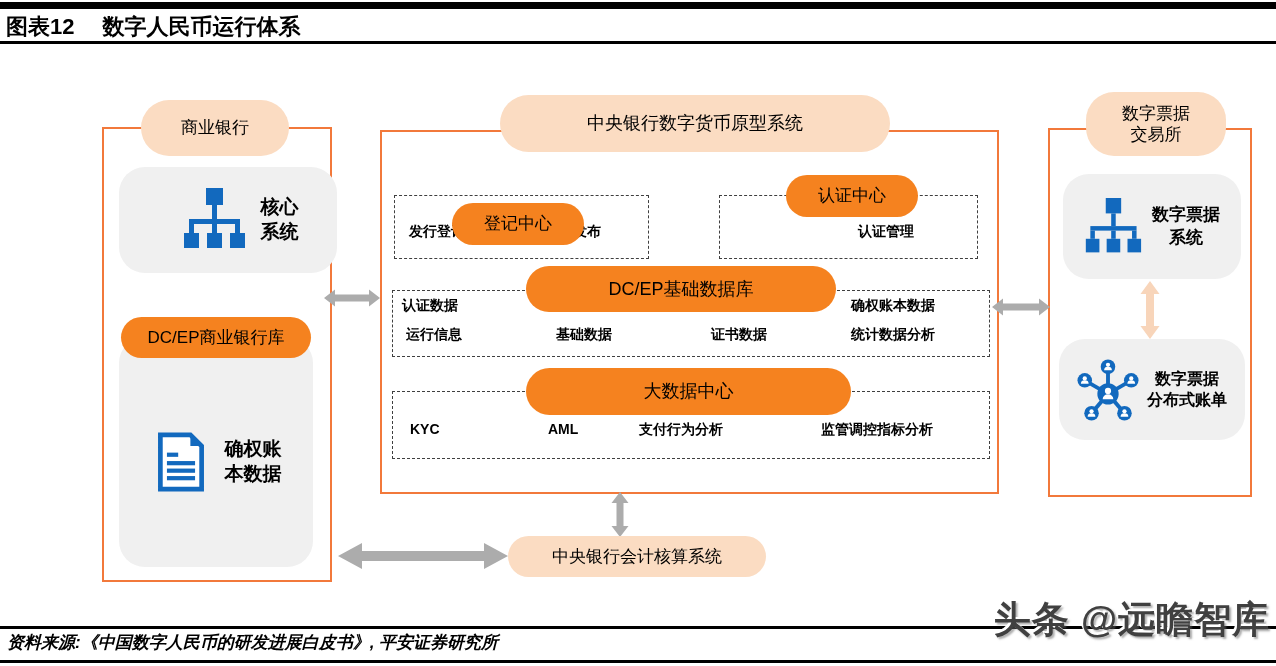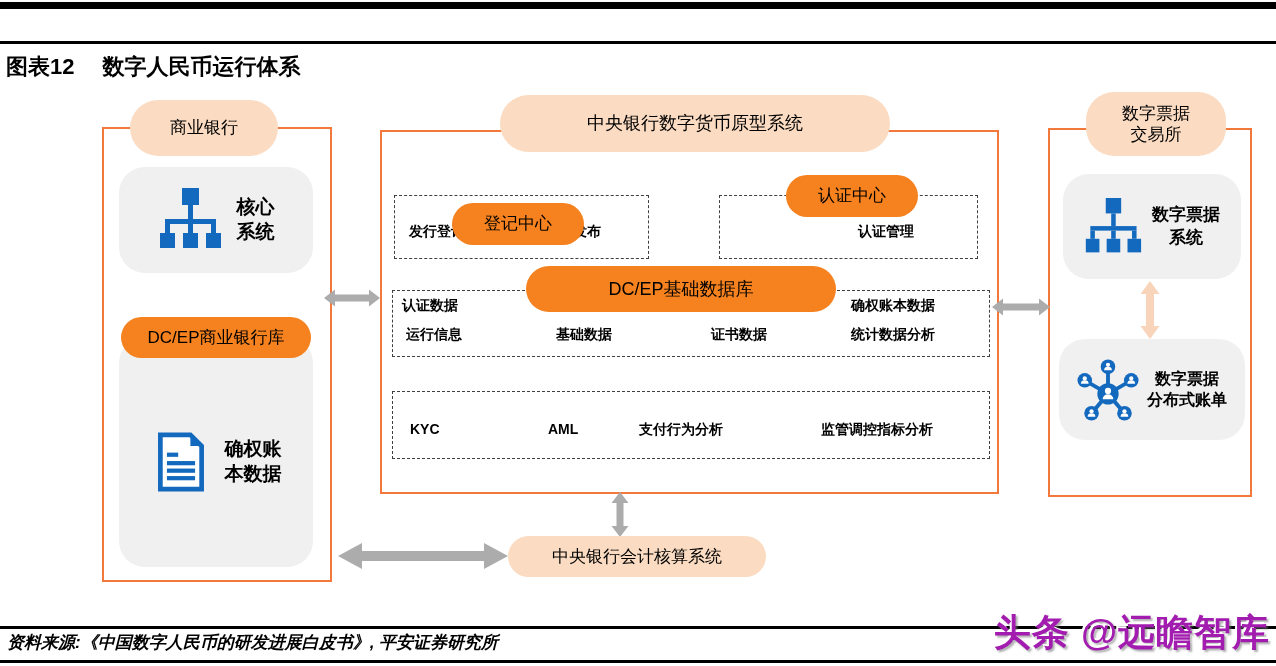--- a/index.html
+++ b/index.html
@@ -10,49 +10,49 @@
     --blue:#1269BE;
     --arrow-gray:#ACACAC;
     --peach-arrow:#F8D5BA;
   }
   html,body{margin:0;padding:0;background:#fff;}
   .page{
     position:relative;width:1276px;height:666px;background:#fff;overflow:hidden;
     font-family:"Liberation Sans","DejaVu Sans",sans-serif;color:#000;
   }
   .rule{position:absolute;left:0;width:1276px;background:#000;}
-  .fig-title{position:absolute;left:6px;top:12px;font-size:22px;font-weight:700;white-space:pre;margin-top:40px;}
+  .fig-title{position:absolute;left:6px;top:12px;font-size:22px;font-weight:700;white-space:pre;}
   .panel{position:absolute;border:2px solid var(--border-orange);background:transparent;z-index:0;}
   .pill{
     position:absolute;display:flex;align-items:center;justify-content:center;
     text-align:center;border-radius:999px;z-index:3;line-height:1.25;
   }
   .pill.peach{background:var(--peach);}
   .pill.orange{background:var(--orange);}
   .card{
     position:absolute;background:var(--card-gray);border-radius:26px;z-index:1;
     display:flex;align-items:center;justify-content:center;gap:15px;
   }
   .card.col{flex-direction:column;justify-content:space-evenly;gap:12px;}
   .card-row{display:flex;align-items:center;justify-content:center;gap:14px;}
   .card-label{font-size:19px;font-weight:700;text-align:center;white-space:pre-line;line-height:1.3;}
   .dash{position:absolute;border:1.5px dashed #3f3f3f;z-index:1;background:transparent;}
   .itm{position:absolute;font-size:14px;font-weight:700;white-space:nowrap;z-index:2;}
   .pre{white-space:pre-line;}
   .arrow{position:absolute;z-index:2;}
   .src{position:absolute;left:7px;top:631px;font-size:17px;font-style:italic;font-weight:600;z-index:2;white-space:nowrap;}
   .watermark{
-    position:absolute;right:6px;top:608px;font-size:37px;font-weight:700;letter-spacing:1px;
-    color:#a21caf;z-index:5;white-space:nowrap;
+    position:absolute;right:6px;top:595px;font-size:37px;font-weight:700;letter-spacing:1px;
+    color:#404040;z-index:5;white-space:nowrap;
     text-shadow:-2px -2px 0 #ffffff,2px 2px 2px rgba(110,110,110,0.55);
   }
   
   .left-box{left:102px;top:127px;width:226px;height:451px;}
-  .left-title{left:130px;top:100px;width:148px;height:56px;font-size:17px;}
-  .gray-core{left:119px;top:167px;width:194px;height:106px;}
+  .left-title{left:141px;top:100px;width:148px;height:56px;font-size:17px;}
+  .gray-core{left:119px;top:167px;width:194px;height:106px;padding-left:24px;}
   .left-dcep-pill{left:121px;top:317px;width:190px;height:41px;font-size:17px;}
   .gray-dcepdb{left:119px;top:337px;width:194px;height:230px;padding-top:20px;box-sizing:border-box;}
   
   .center-box{left:380px;top:130px;width:615px;height:360px;}
   .center-title{left:500px;top:95px;width:390px;height:57px;font-size:18px;}
   .dash-reg{left:394px;top:195px;width:253px;height:62px;}
   .pill-reg{left:452px;top:175px;width:132px;height:42px;font-size:17px;margin-top:28px;}
   .t-reg0{left:409px;top:223px;}
   .t-reg1{left:545px;top:223px;}
   .dash-auth{left:719px;top:195px;width:257px;height:62px;}
@@ -149,20 +149,21 @@
   <div class="dash dash-db"></div>
   <div class="pill orange pill-db">DC/EP基础数据库</div>
   <div class="itm t-db0">认证数据</div>
   <div class="itm t-db1">运行信息</div>
   <div class="itm t-db2">基础数据</div>
   <div class="itm t-db3">证书数据</div>
   <div class="itm t-db4">确权账本数据</div>
   <div class="itm t-db5">统计数据分析</div>
 
   <div class="dash dash-big"></div>
+  <div class="pill orange pill-big">大数据中心</div>
   <div class="itm t-big0">KYC</div>
   <div class="itm t-big1">AML</div>
   <div class="itm t-big2">支付行为分析</div>
   <div class="itm t-big3">监管调控指标分析</div>
 
   <div class="panel right-box"></div>
   <div class="pill peach right-title pre">数字票据
 交易所</div>
 
   <div class="card gray-bill">

